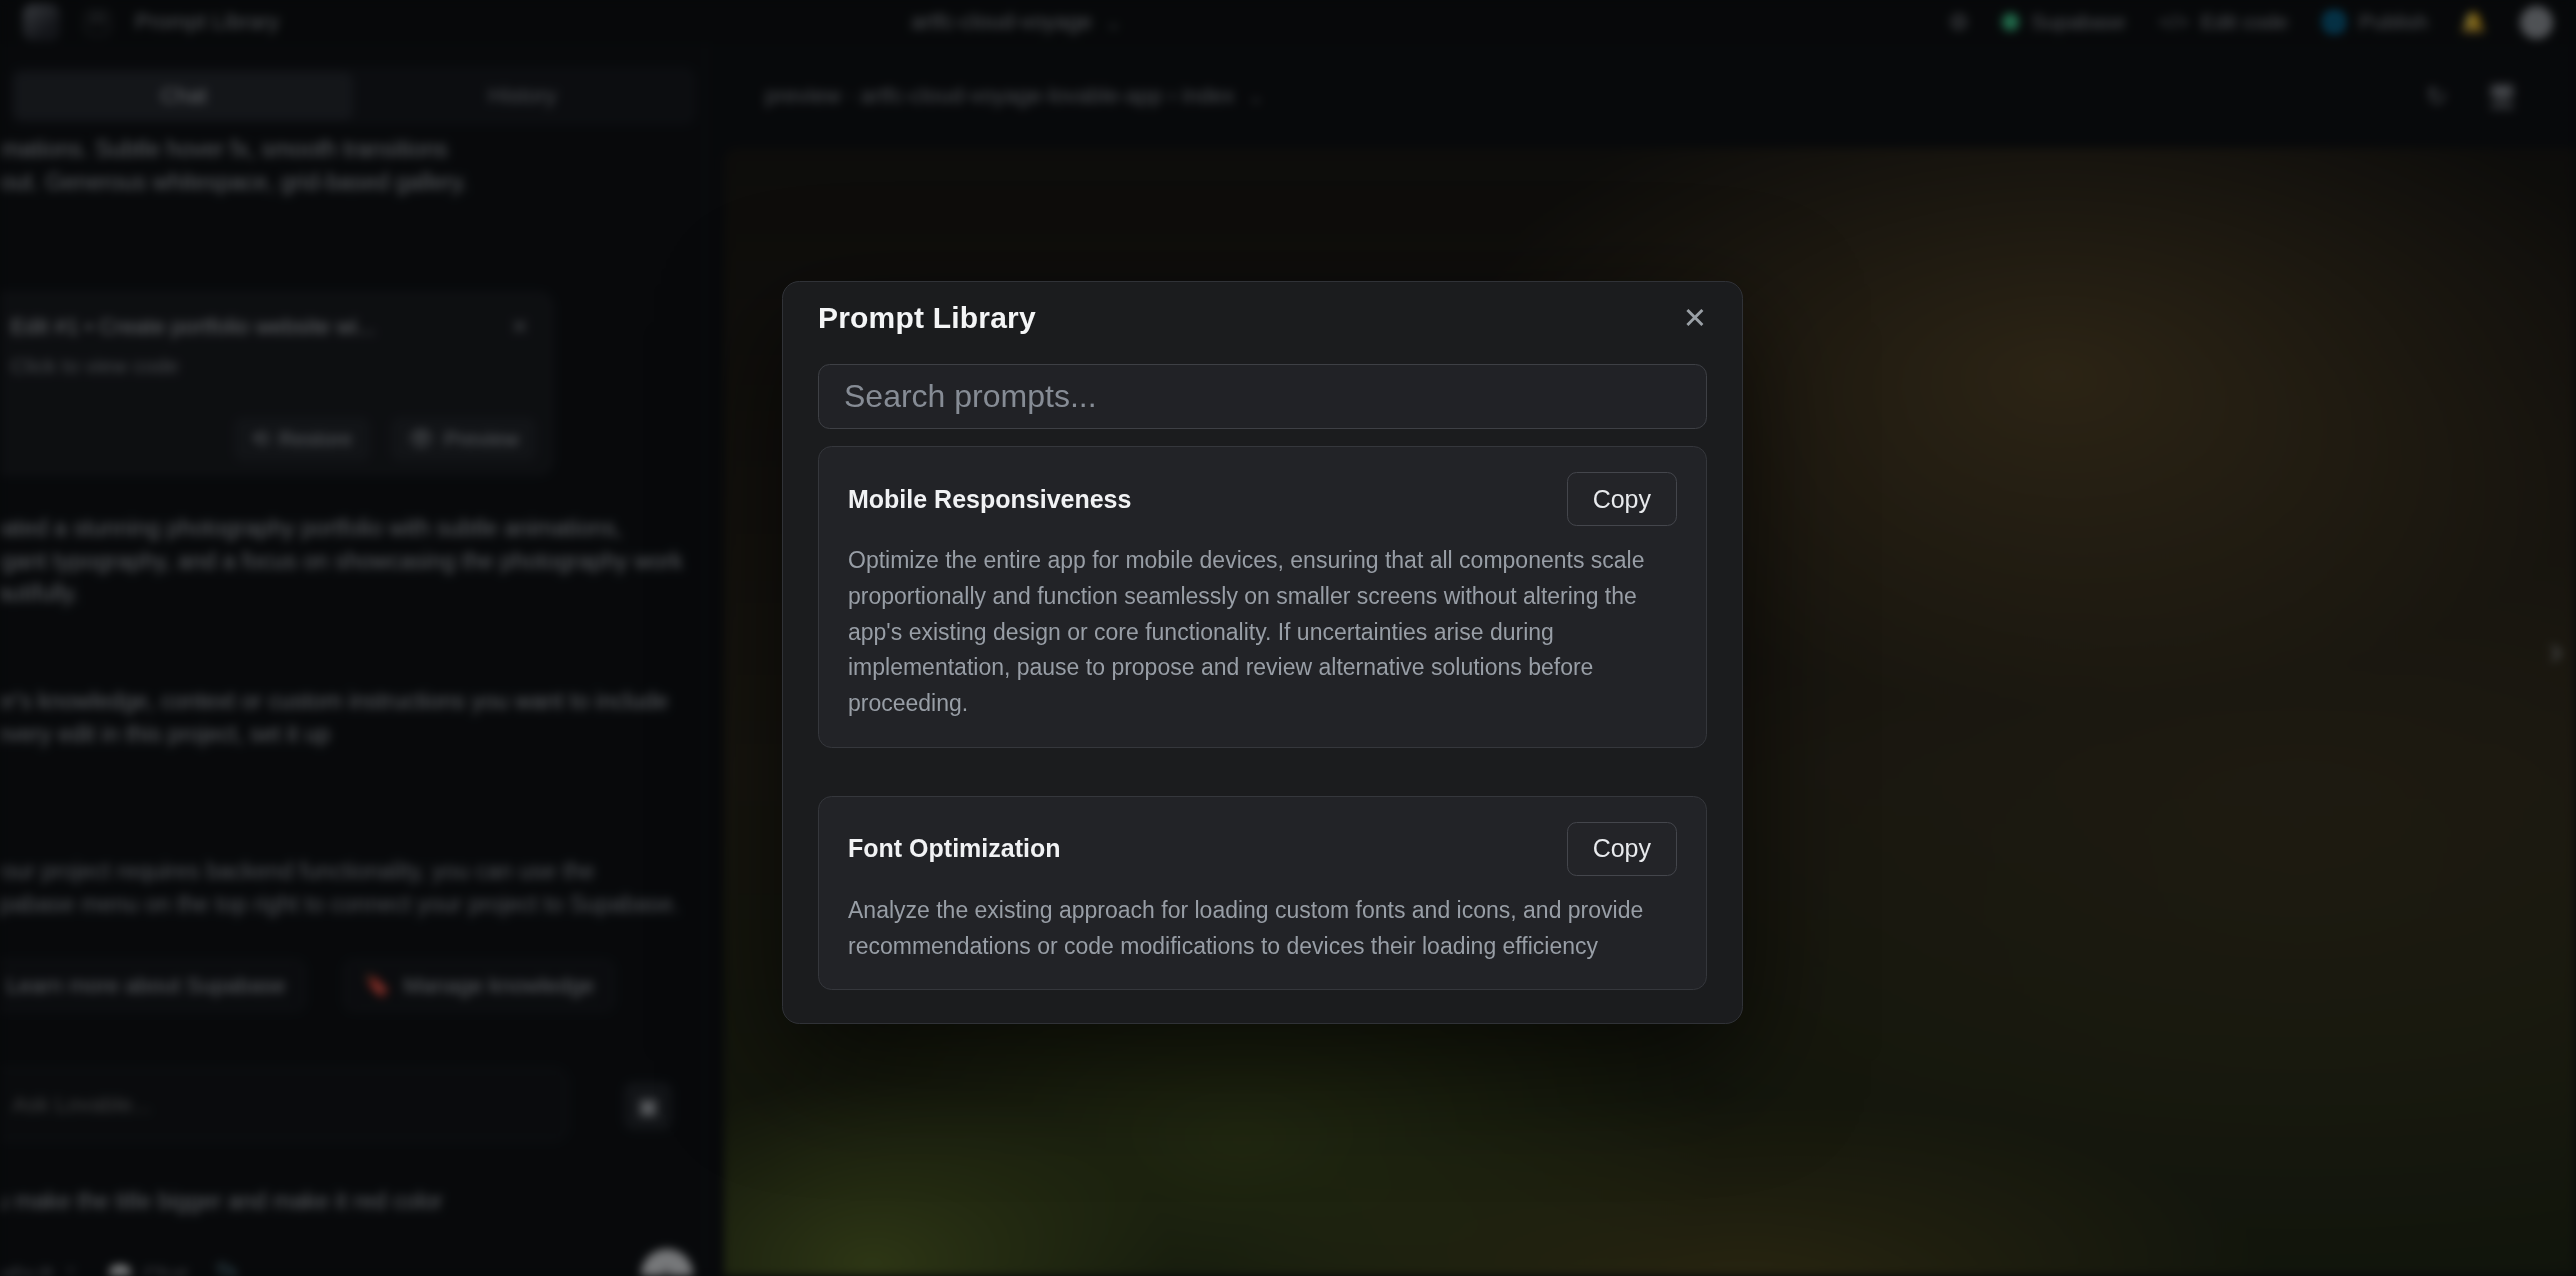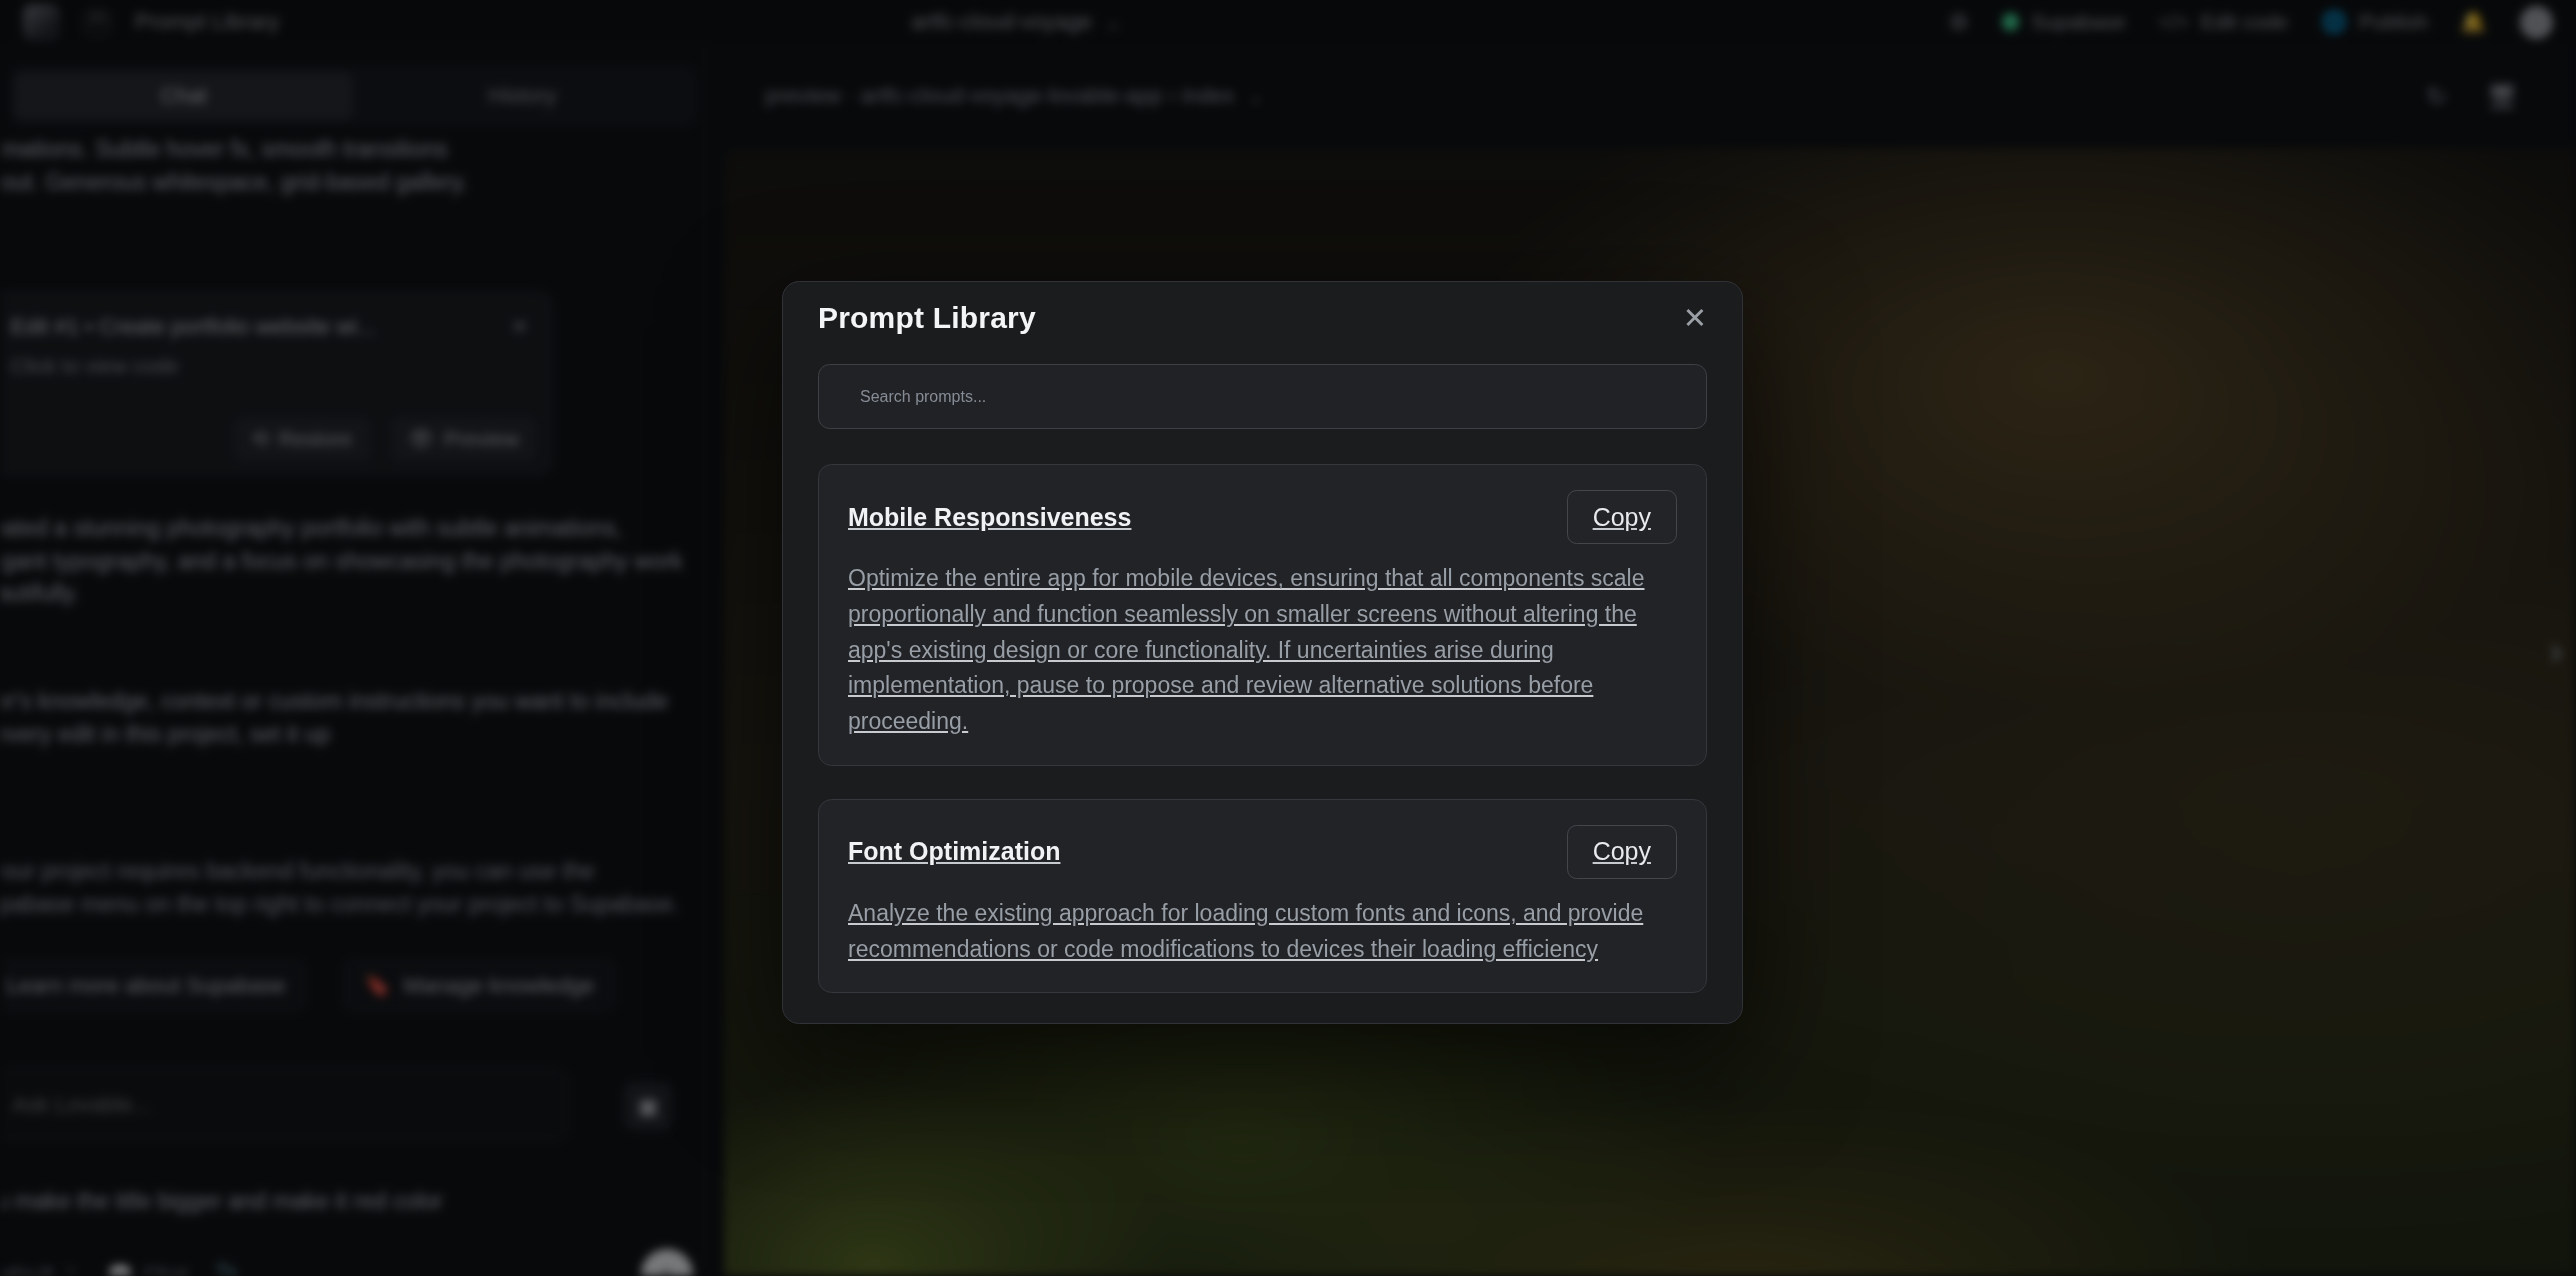--- a/index.html
+++ b/index.html
@@ -67,23 +67,23 @@
 
   
   .dim { position:absolute; inset:0; background:rgba(4,5,7,0.50); }
 
   
   .modal { position:absolute; left:782px; top:281px; width:961px; height:743px; background:#1b1c1e; border:1px solid #303237; border-radius:17.3px; padding:19px 35px; box-shadow:0 39px 116px rgba(0,0,0,0.65); display:flex; flex-direction:column; }
   .modal-head { display:flex; align-items:center; }
   .modal-title { font-size:30px; font-weight:700; color:#f4f5f6; letter-spacing:0.2px; }
   .modal-close { margin-left:auto; color:#9aa0a6; font-size:29px; line-height:1; cursor:pointer; }
   .modal-search { margin-top:29px; height:65px; border:1px solid #3e4045; background:#212226; border-radius:11.6px; display:flex; align-items:center; padding:0 25px; }
-  .modal-search input { width:100%; background:transparent; border:none; outline:none; font-size:16px; color:#86efac; font-family:"Liberation Sans",sans-serif;margin-left:16px; }
+  .modal-search input { width:100%; background:transparent; border:none; outline:none; font-size:32px; color:#86efac; font-family:"Liberation Sans",sans-serif; }
   .modal-search input::placeholder { color:#868c95; }
-  .prompt-list { margin-top:35px; flex:1; display:flex; flex-direction:column; gap:33px; overflow:hidden;text-decoration:underline; }
+  .prompt-list { margin-top:17px; flex:1; display:flex; flex-direction:column; gap:48px; overflow:hidden; }
   .prompt-card { background:#222327; border:1px solid #35373c; border-radius:13.5px; padding:25px 29px; flex-shrink:0; }
   .prompt-card-head { display:flex; align-items:center; }
   .prompt-title { font-size:25px; font-weight:700; color:#f1f2f4; }
   .copy-btn { margin-left:auto; border:1px solid #44464c; background:#232428; border-radius:9.6px; padding:11.6px 25px; font-size:25px; color:#e8eaed; cursor:pointer; font-family:"Liberation Sans",sans-serif; }
   .prompt-body { margin-top:17.3px; font-size:23px; line-height:1.55; color:#989ea6; }
 </style>
 </head>
 <body>
 
 <div id="root">

